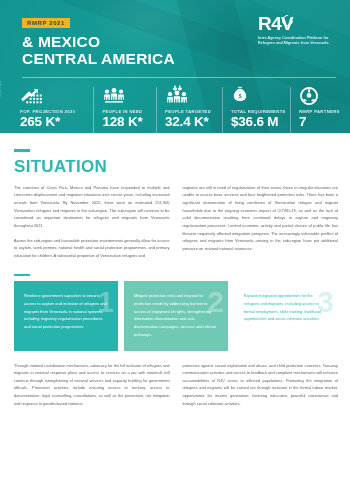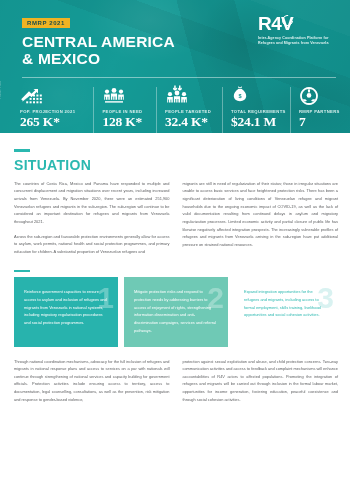--- a/index.html
+++ b/index.html
@@ -96,21 +96,21 @@
   .s1{width:84px}.s2{width:70px}.s3{width:74px}.s4{width:68px}.s5{width:48px}
 
   .st-icon { height:21px; display:flex; align-items:flex-end; margin-bottom:3px; }
   .st-label {
     color:#d7efed; font-size:4.2px; font-weight:bold;
     letter-spacing:.35px; text-transform:uppercase;
     white-space:nowrap; margin-bottom:1px;
   }
   .st-value {
     color:#fff; font-size:13.5px; font-weight:bold;
-    letter-spacing:-.2px; line-height:1.05; margin-bottom:3px;font-family:Liberation Serif, serif;
+    letter-spacing:-.2px; line-height:1.05; margin-bottom:3px;
   }
   .st-rows { }
   .st-row {
     display:flex; justify-content:space-between;
     color:#bfe5e2; font-size:3.4px; letter-spacing:.15px;
     line-height:1.9; white-space:nowrap;
   }
   .st-row span:first-child { padding-right:4px; }
   .st-row b { font-weight:bold; }
 
@@ -122,21 +122,21 @@
     position:absolute; z-index:4; left:2px; bottom:34px;
     transform:rotate(-90deg); transform-origin:left bottom;
     color:rgba(255,255,255,.45); font-size:3px; letter-spacing:.3px;
     white-space:nowrap;
   }
 
   
   .sheet { padding:16px 12px 0 14px; }
   .sec-rule { width:16px; height:2.5px; background:#2bb8b0; margin-bottom:5px; }
   .sec-head {
-    color:#2bb8b0; font-size:14px; font-weight:bold;
+    color:#2bb8b0; font-size:17px; font-weight:bold;
     letter-spacing:.3px; text-transform:uppercase;
     margin-bottom:7px;
   }
   .cols2 { display:flex; gap:13px; }
   .col { flex:1; }
   p.body {
     font-size:3.95px; line-height:1.95; color:#5d5e60;
     text-align:justify; margin-bottom:7px;
   }
   p.body:last-child { margin-bottom:0; }
@@ -181,22 +181,22 @@
       <span>R</span>
         <span>4</span>
         <span class="v-glyph">V</span>
     </div>
     <div class="logo-sub">Inter-Agency Coordination Platform for Refugees and Migrants from Venezuela</div>
   </div>
 
   <div class="hdr-inner">
     <div class="badge">RMRP 2021</div>
     <div class="title">
+      <div>&amp; MEXICO</div>
       <div>CENTRAL AMERICA</div>
-      <div>&amp; MEXICO</div>
     </div>
   </div>
 
   <div class="hdr-rule"></div>
 
   <div class="stats">
 
     <div class="stat s1">
       <div class="st-icon ico">
         <svg width="24" height="20" viewBox="0 0 24 20">
@@ -278,21 +278,21 @@
 
     <div class="stat s4">
       <div class="st-icon ico">
         <svg width="20" height="21" viewBox="0 0 20 21">
           <path d="M7 1.2 l2 1.4 l2 -1.4 l-.5 2 h-3 z"></path>
           <path d="M7.2 4 h3.6 c2.6 1.6 4.4 4.4 4.4 7.1 c0 3 -2.6 5.1 -6.2 5.1 c-3.6 0 -6.2 -2.1 -6.2 -5.1 c0 -2.7 1.8 -5.5 4.4 -7.1 z"></path>
           <text x="9" y="13.4" font-size="5.6" font-weight="bold" fill="#13938f" text-anchor="middle" font-family="Liberation Sans, sans-serif">$</text>
         </svg>
       </div>
       <div class="st-label">TOTAL REQUIREMENTS</div>
-      <div class="st-value">$24.1 M</div>
+      <div class="st-value">$36.6 M</div>
     </div>
 
     <div class="stat s5">
       <div class="st-icon ico">
         <svg width="20" height="20" viewBox="0 0 20 20">
           <path d="M10 1.1 a8.9 8.9 0 1 0 0.01 0 z M10 2.9 a7.1 7.1 0 1 1 -0.01 0 z"></path>
           <circle cx="10" cy="9.4" r="2.3"></circle>
           <path d="M10 2.6 c1.5 1.6 1.5 3.2 0 4.4 c-1.5 -1.2 -1.5 -2.8 0 -4.4 z"></path>
           <path d="M3.6 13.6 c2 -0.9 3.5 -0.4 4.3 1.2 c-1.6 1.2 -3.2 0.7 -4.3 -1.2 z"></path>
           <path d="M16.4 13.6 c-1.1 1.9 -2.7 2.4 -4.3 1.2 c0.8 -1.6 2.3 -2.1 4.3 -1.2 z"></path>

